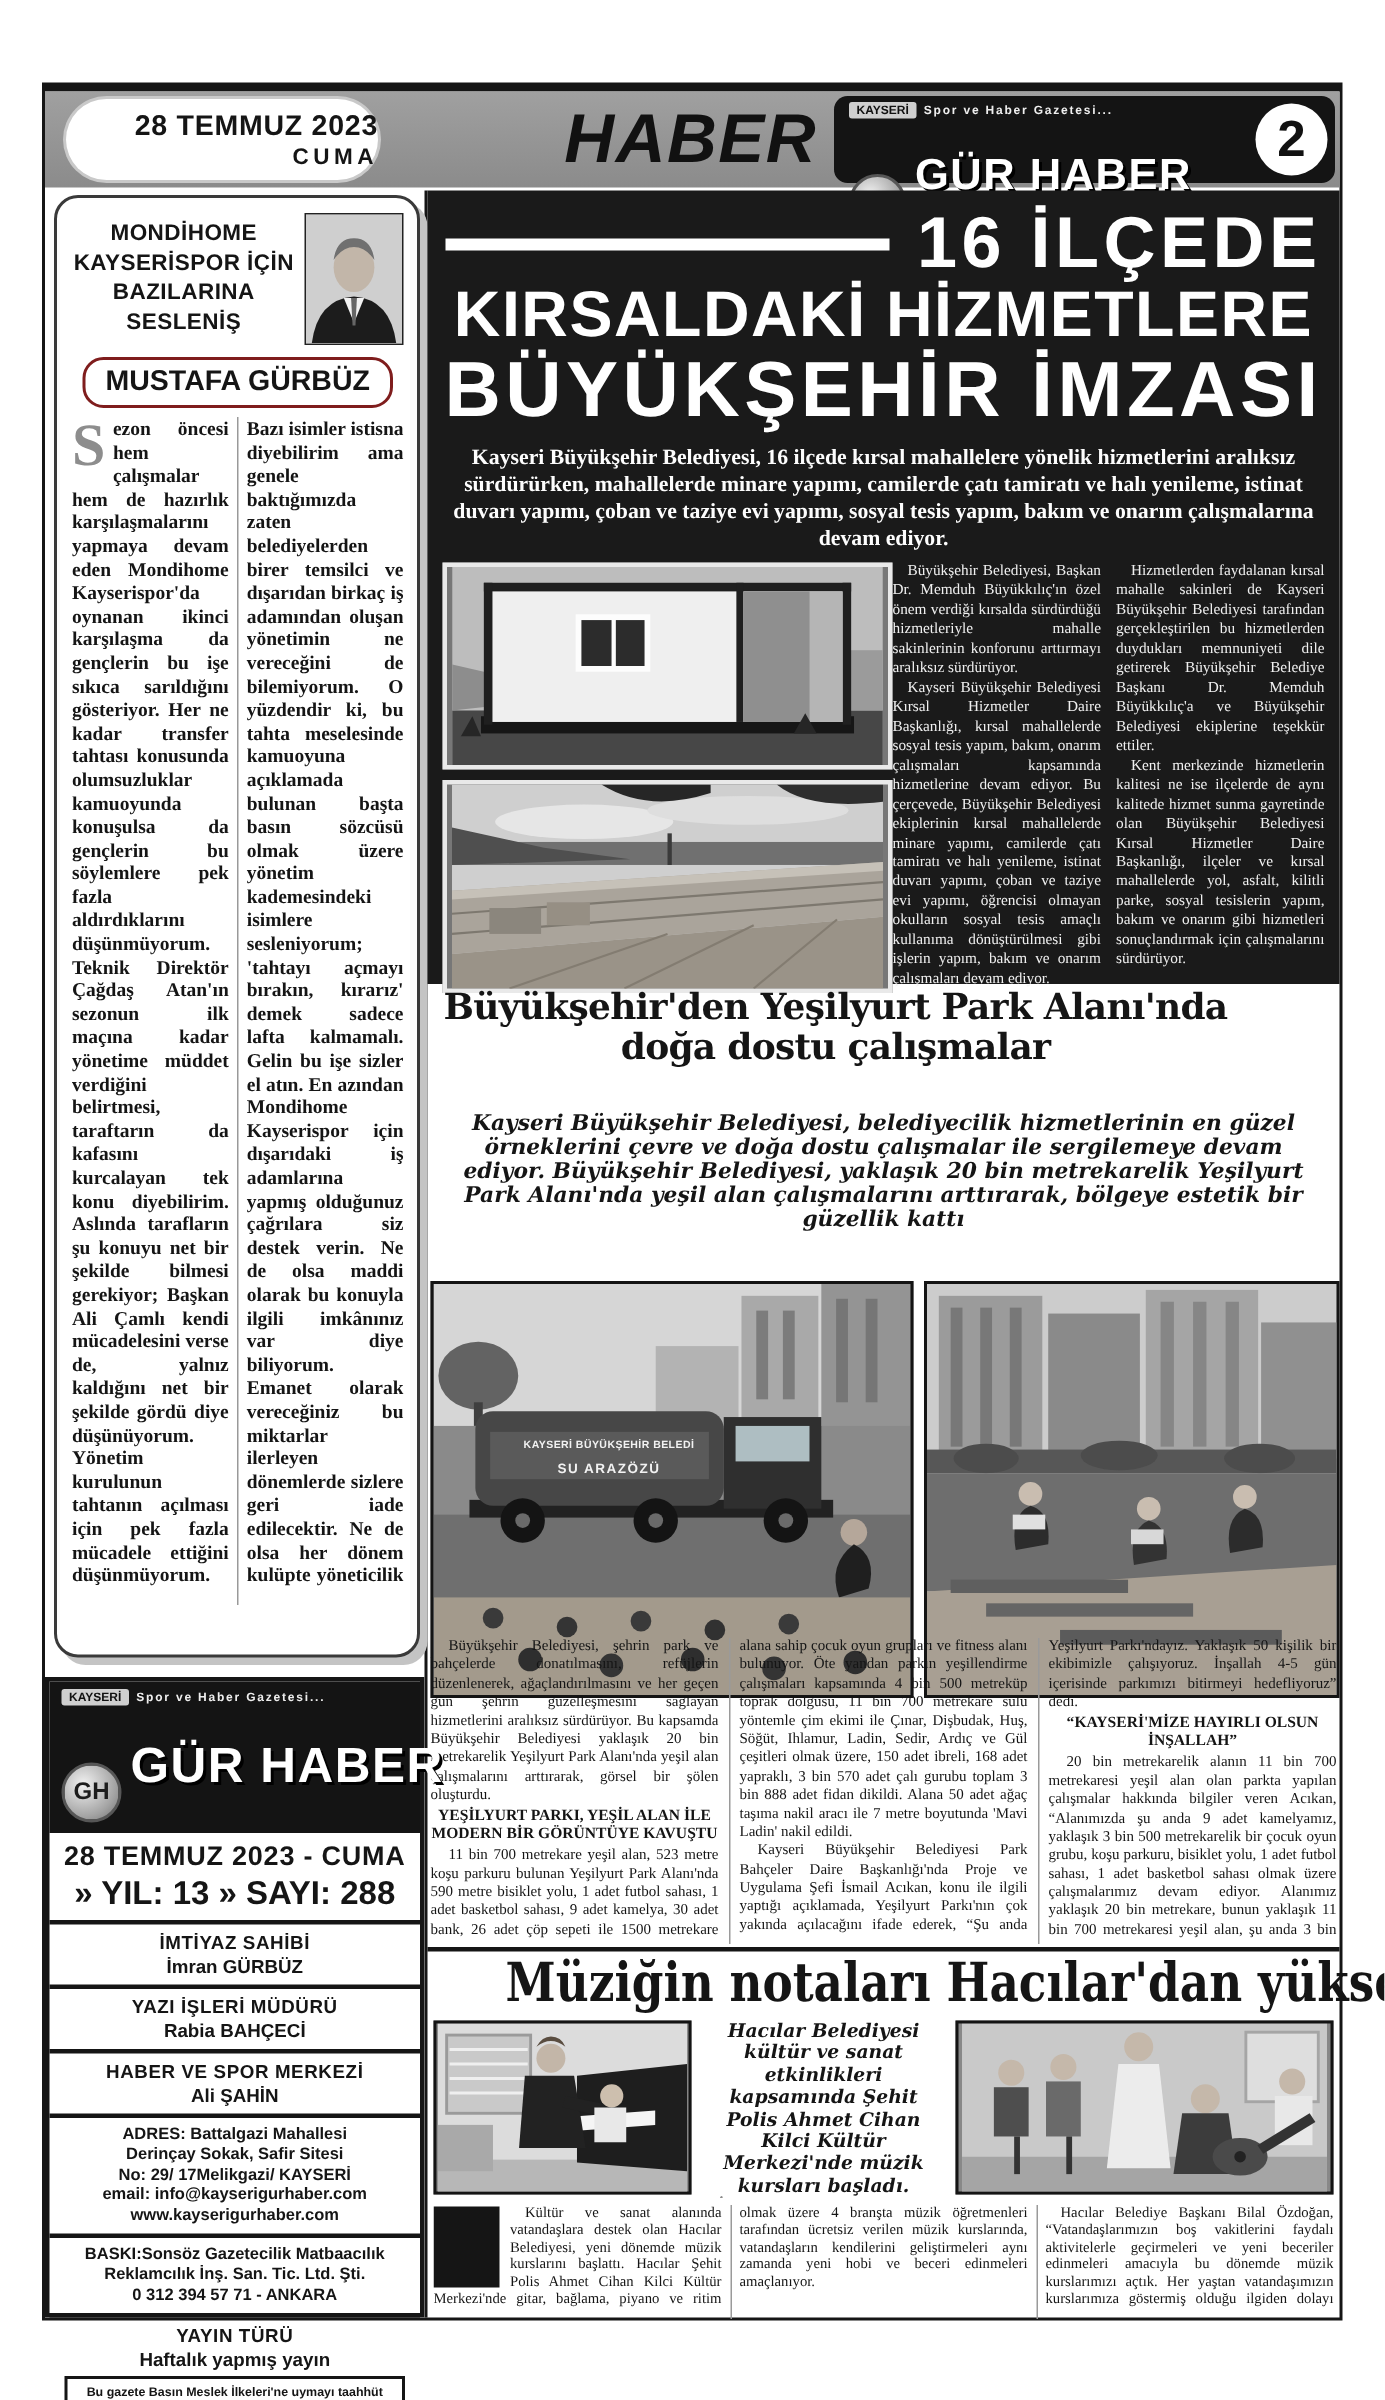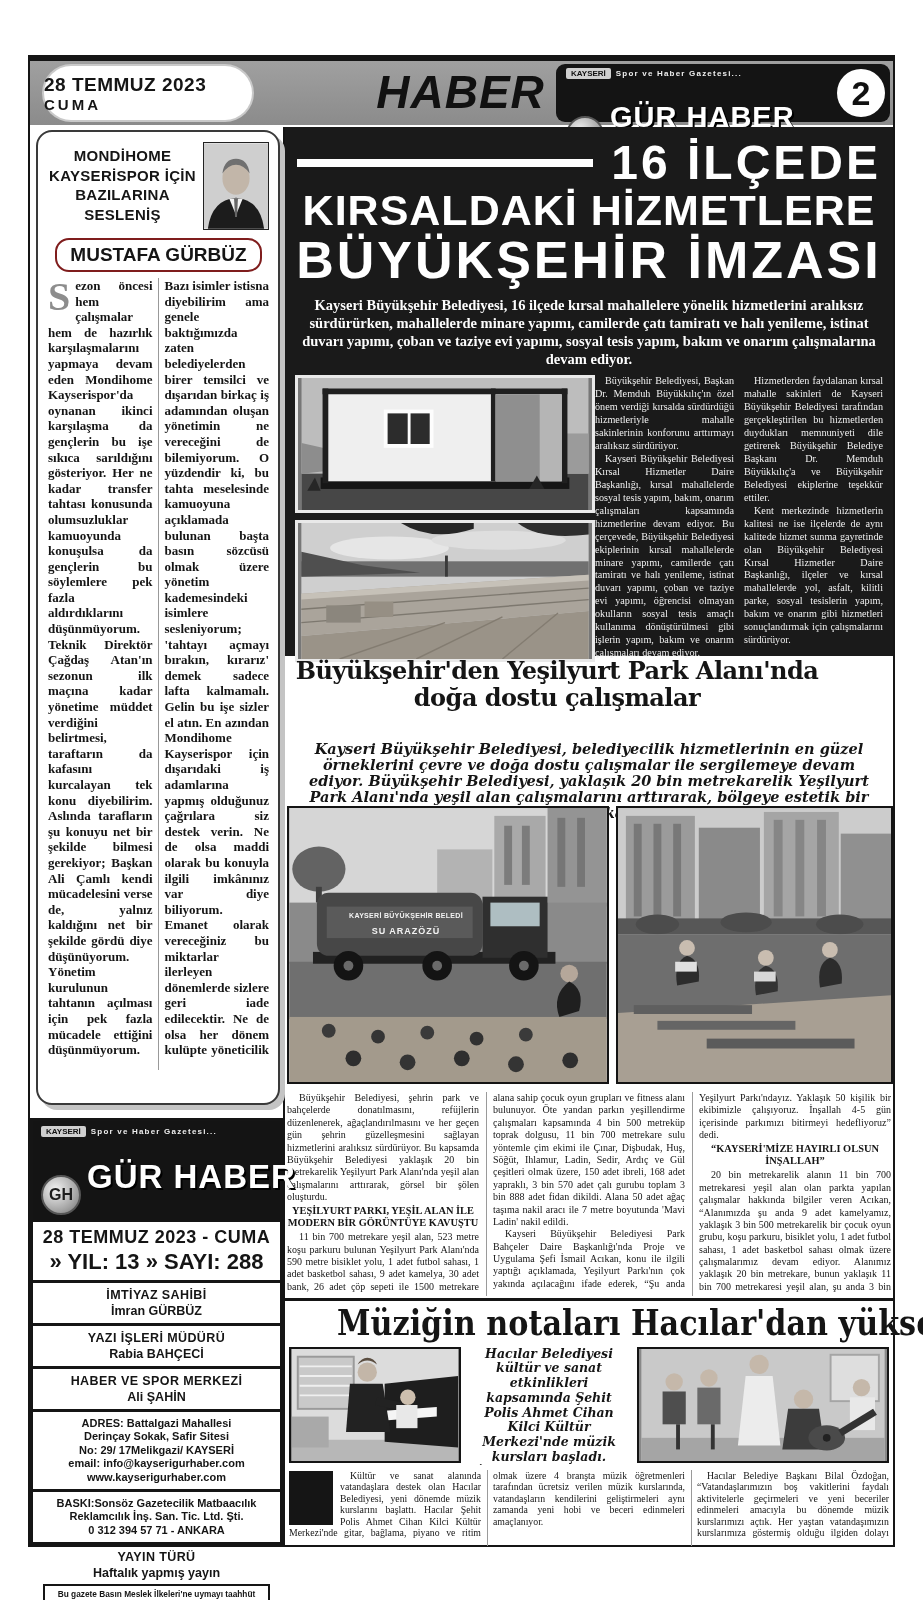--- a/index.html
+++ b/index.html
@@ -5,21 +5,21 @@
   * { margin:0; padding:0; box-sizing:border-box; }
   html,body { width:923px; background:#fff; }
   body { font-family:"Liberation Serif", serif; color:#151515; }
   .page { position:relative; width:923px; height:1600px; background:#fff; overflow:hidden; }
 
   .frame { position:absolute; left:28px; top:55px; width:867px; height:1492px; border:2px solid #151515; border-top:6px solid #151515; }
   .vrule { position:absolute; left:283px; top:127px; width:2px; height:1418px; background:#151515; }
 
   
   .header-band { position:absolute; left:30px; top:61px; width:863px; height:64px; background:linear-gradient(#a0a0a0,#8b8b8b); }
-  .date-pill { position:absolute; left:14px; top:5px; width:208px; height:54px; background:#fff; border-radius:27px; display:flex; flex-direction:column; align-items:flex-start; justify-content:center; font-family:"Liberation Sans", sans-serif; font-weight:bold; box-shadow:0 0 0 2px #c9c9c9; }
+  .date-pill { position:absolute; left:14px; top:5px; width:208px; height:54px; background:#fff; border-radius:27px; display:flex; flex-direction:column; align-items:flex-end; justify-content:center; font-family:"Liberation Sans", sans-serif; font-weight:bold; box-shadow:0 0 0 2px #c9c9c9; }
   .date-l1 { font-size:19px; letter-spacing:.5px; }
   .date-l2 { font-size:15px; letter-spacing:3px; }
   .haber-title { position:absolute; left:0; right:2px; top:4px; text-align:center; font-family:"Liberation Sans", sans-serif; font-weight:bold; font-style:italic; font-size:46px; color:#111; letter-spacing:1px; }
   .brand-box { position:absolute; right:3px; top:3px; width:334px; height:58px; background:#141414; border-radius:9px; padding:4px 58px 4px 10px; }
   .brand-tagline { display:flex; align-items:center; gap:5px; }
   .chip { background:#cfcfcf; color:#111; font:700 8px "Liberation Sans", sans-serif; padding:1px 5px; border-radius:2px; }
   .tagline-text { color:#eee; font:700 8px "Liberation Sans", sans-serif; letter-spacing:1.2px; }
   .brand-row { display:flex; align-items:center; gap:6px; margin-top:1px; }
   .gh-circle { width:38px; height:38px; border-radius:50%; background:radial-gradient(circle at 35% 35%, #f2f2f2, #a3a3a3 65%, #6f6f6f); border:2px solid #565656; display:flex; align-items:center; justify-content:center; color:#1d1d1d; font:800 15px "Liberation Sans", sans-serif; flex:none;margin-top:36px; }
   .brand-name { color:#fff; font:800 29px "Liberation Sans", sans-serif; letter-spacing:1px; text-shadow:2px 2px 0 #000; white-space:nowrap; }
@@ -44,21 +44,21 @@
   .lead-standfirst { font:700 14.5px/1.25 "Liberation Serif", serif; text-align:center; padding:8px 4px 7px; color:#fdfdfd; }
   .lead-media { display:flex; }
   .lead-photos { width:300px; flex:none; display:flex; flex-direction:column; gap:7px; }
   .ph-w { border:3px solid #e9e9e9; display:block; background:#777; }
   .lead-cols { flex:1; height:286px; column-count:2; column-gap:10px; font:400 10.2px/1.27 "Liberation Serif", serif; color:#f0f0f0; text-align:justify; overflow:hidden; }
   .lead-cols p { text-indent:10px; }
 
   
   .park-headline { position:absolute; left:285px; top:658px; width:544px; text-align:center; font-family:"DejaVu Serif", serif; font-weight:700; font-size:24px; line-height:1.12; letter-spacing:-.5px; }
   .park-standfirst { position:absolute; left:296px; top:741px; width:586px; text-align:center; font:700 italic 14.5px/1.1 "DejaVu Serif", serif; }
-  .park-photos { position:absolute; left:287px; top:806px; width:606px; height:200px; display:flex; gap:7px; }
+  .park-photos { position:absolute; left:287px; top:854px; width:606px; height:200px; display:flex; gap:7px; }
   .ph-b { border:2px solid #141414; display:block; background:#888; }
   .photo-wrap { position:relative; flex:none; }
   .truck-label1 { position:absolute; left:44px; top:106px; width:150px; text-align:center; color:#f2f2f2; font:700 7px "Liberation Sans", sans-serif; letter-spacing:.3px; }
   .truck-label2 { position:absolute; left:44px; top:120px; width:150px; text-align:center; color:#f2f2f2; font:700 9px "Liberation Sans", sans-serif; letter-spacing:1px; }
   .park-cols { position:absolute; left:287px; top:1092px; width:604px; height:204px; column-count:3; column-gap:14px; column-rule:1px solid #9a9a9a; font:400 10px/1.24 "Liberation Serif", serif; text-align:justify; overflow:hidden; }
   .park-cols p { text-indent:12px; }
   .park-sub { text-align:center; font-weight:700; font-size:10.4px; margin:1px 0; }
 
   
   .music-box { position:absolute; left:285px; top:1298px; width:608px; height:247px; border-top:3px solid #151515; padding:2px 4px; }

